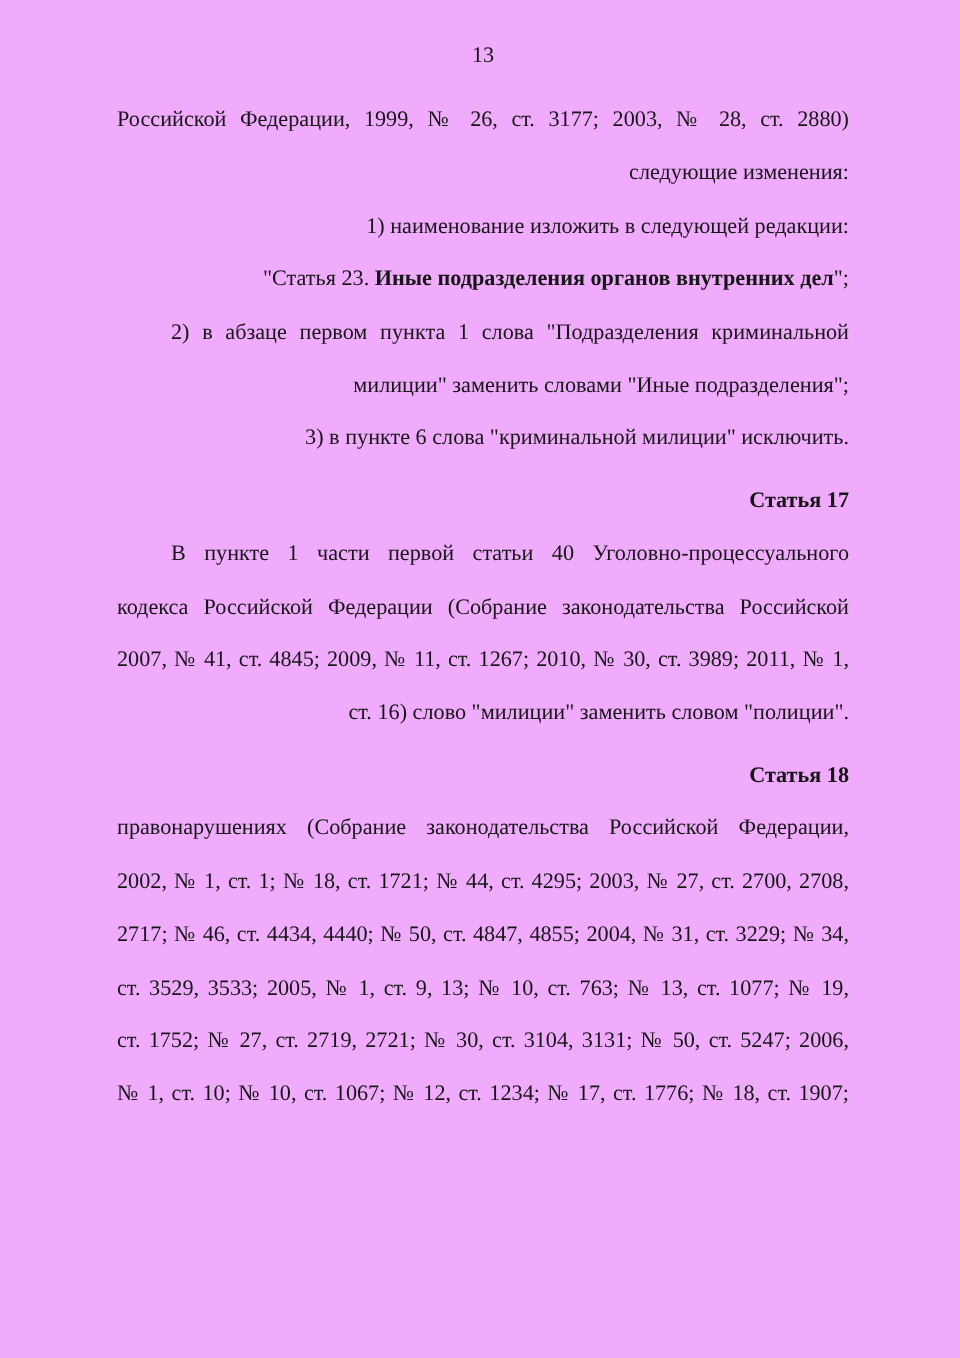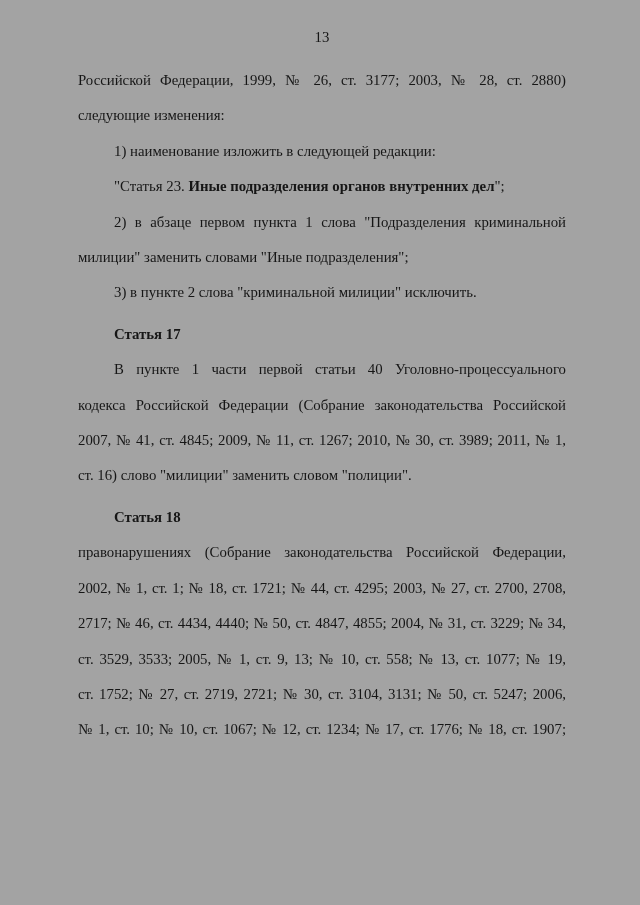--- a/index.html
+++ b/index.html
@@ -12,36 +12,36 @@
     height: 905px;
     overflow: hidden;
     font-family: "Liberation Serif", "DejaVu Serif", serif;
     color: #161616;
   }
   .page {
     box-sizing: border-box;
     width: 640px;
     height: 905px;
     padding: 29px 74px 0 78px;
-    background: #a3a3a3;
+    background: #f0abfc;
   }
   .page-number {
     font-size: 14.8px;
     line-height: 16px;
     text-align: center;
     margin-bottom: 18px;
   }
   .doc-body {
     width: 488px;
   }
   .doc-line {
     font-size: 14.8px;
     line-height: 35.4px;
     white-space: normal;
-    text-align: left;
+    text-align: right;
   }
   .doc-line.indent {
     text-indent: 36px;
   }
   .doc-line.justify {
     text-align: justify;
     text-align-last: justify;
     -moz-text-align-last: justify;
   }
   .doc-line.heading {
@@ -57,27 +57,27 @@
 
 <div class="page">
   <div class="page-number">13</div>
   <div class="doc-body">
       <div class="doc-line justify"><span>Российской Федерации, 1999, № 26, ст. 3177; 2003, № 28, ст. 2880)</span></div>
       <div class="doc-line"><span>следующие изменения:</span></div>
       <div class="doc-line indent"><span>1) наименование изложить в следующей редакции:</span></div>
       <div class="doc-line indent"><span>"Статья 23. </span><span class="bold">Иные подразделения органов внутренних дел</span><span>";</span></div>
       <div class="doc-line indent justify"><span>2) в абзаце первом пункта 1 слова "Подразделения криминальной</span></div>
       <div class="doc-line"><span>милиции" заменить словами "Иные подразделения";</span></div>
-      <div class="doc-line indent"><span>3) в пункте 2 слова "криминальной милиции" исключить.</span></div>
+      <div class="doc-line indent"><span>3) в пункте 6 слова "криминальной милиции" исключить.</span></div>
       <div class="doc-line indent heading"><span class="bold">Статья 17</span></div>
       <div class="doc-line indent justify"><span>В пункте 1 части первой статьи 40 Уголовно-процессуального</span></div>
       <div class="doc-line justify"><span>кодекса Российской Федерации (Собрание законодательства Российской</span></div>
       <div class="doc-line justify"><span>2007, № 41, ст. 4845; 2009, № 11, ст. 1267; 2010, № 30, ст. 3989; 2011, № 1,</span></div>
       <div class="doc-line"><span>ст. 16) слово "милиции" заменить словом "полиции".</span></div>
       <div class="doc-line indent heading"><span class="bold">Статья 18</span></div>
       <div class="doc-line justify"><span>правонарушениях (Собрание законодательства Российской Федерации,</span></div>
       <div class="doc-line justify"><span>2002, № 1, ст. 1; № 18, ст. 1721; № 44, ст. 4295; 2003, № 27, ст. 2700, 2708,</span></div>
       <div class="doc-line justify"><span>2717; № 46, ст. 4434, 4440; № 50, ст. 4847, 4855; 2004, № 31, ст. 3229; № 34,</span></div>
-      <div class="doc-line justify"><span>ст. 3529, 3533; 2005, № 1, ст. 9, 13; № 10, ст. 558; № 13, ст. 1077; № 19,</span></div>
+      <div class="doc-line justify"><span>ст. 3529, 3533; 2005, № 1, ст. 9, 13; № 10, ст. 763; № 13, ст. 1077; № 19,</span></div>
       <div class="doc-line justify"><span>ст. 1752; № 27, ст. 2719, 2721; № 30, ст. 3104, 3131; № 50, ст. 5247; 2006,</span></div>
       <div class="doc-line justify"><span>№ 1, ст. 10; № 10, ст. 1067; № 12, ст. 1234; № 17, ст. 1776; № 18, ст. 1907;</span></div>
     </div>
 </div>
 
 </body></html>

